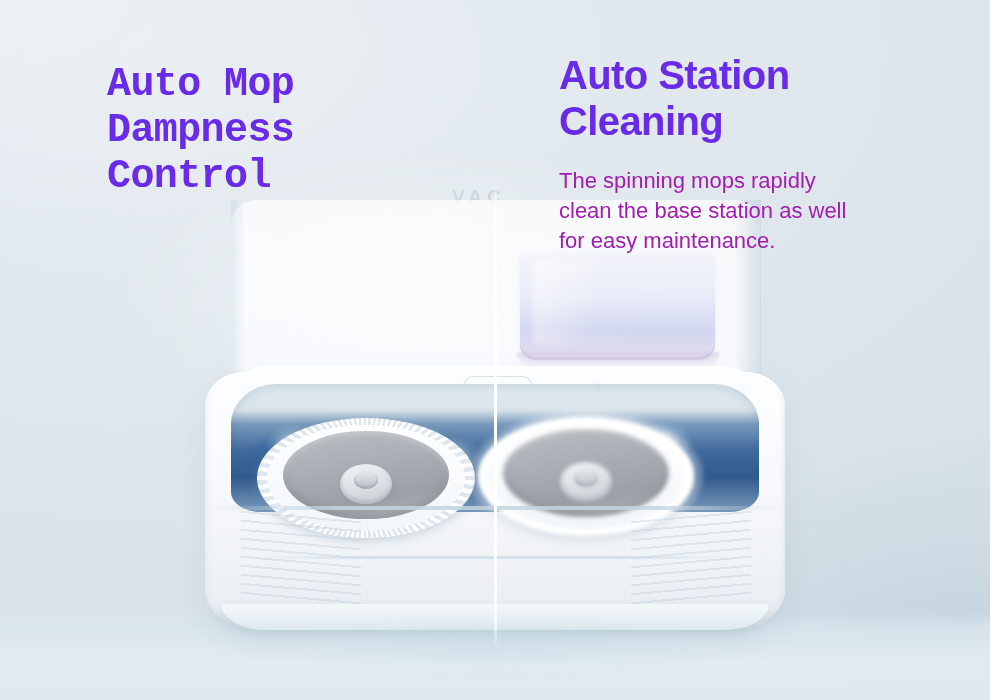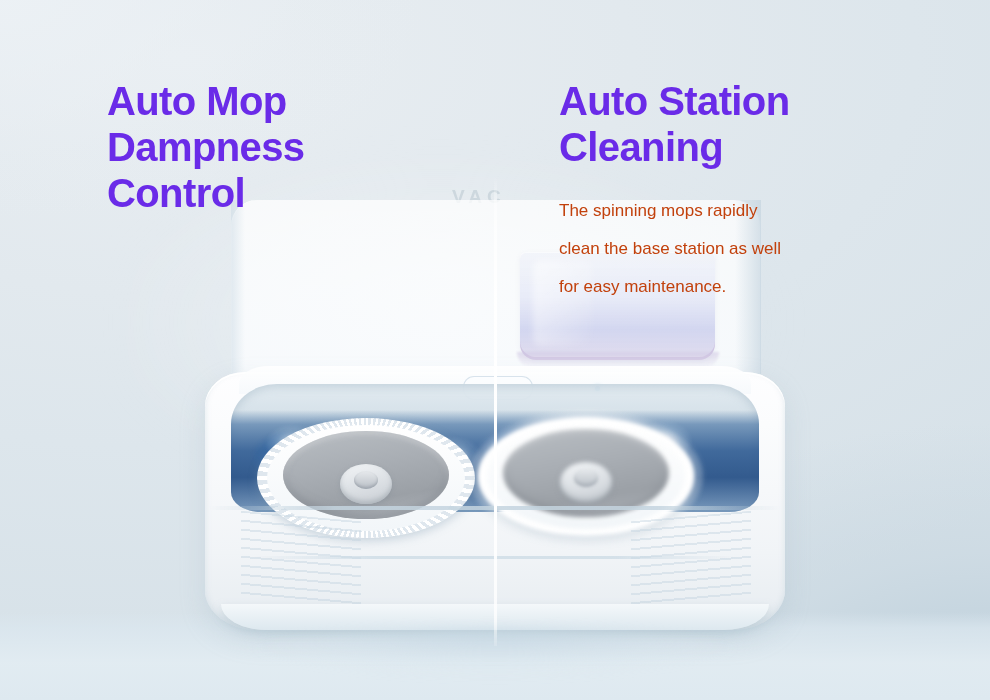--- a/index.html
+++ b/index.html
@@ -387,38 +387,38 @@
         rgba(255,255,255,0.98) 26%,
         rgba(255,255,255,1) 72%,
         rgba(255,255,255,0.75) 94%,
         rgba(255,255,255,0.15) 100%);
   }
 
   
   .col {
     position: absolute;
   }
-  .col-left  { left: 107px; top: 78px; width: 340px; }
-  .col-right { left: 559px; top: 78px; width: 350px; }
+  .col-left  { left: 107px; top: 62px; width: 340px; font-family: Liberation Mono, monospace; }
+  .col-right { left: 559px; top: 52px; width: 350px; }
 
   .headline {
     margin: 0;
     font-size: 40px;
     line-height: 46px;
     font-weight: 700;
     letter-spacing: -0.6px;
     color: #6a2be8;
     white-space: pre-line;
   }
   .subtext {
     margin: 20px 0 0 0;
-    font-size: 17px;
-    line-height: 38px;
+    font-size: 22px;
+    line-height: 30px;
     font-weight: 400;
-    color: #c2410c;
+    color: #a21caf;
     white-space: pre-line;
   }
   .col-right .subtext { margin-top: 22px; }
 </style>
 </head>
 <body>
 
 <div class="stage">
 
   <div class="bg-base"></div>

